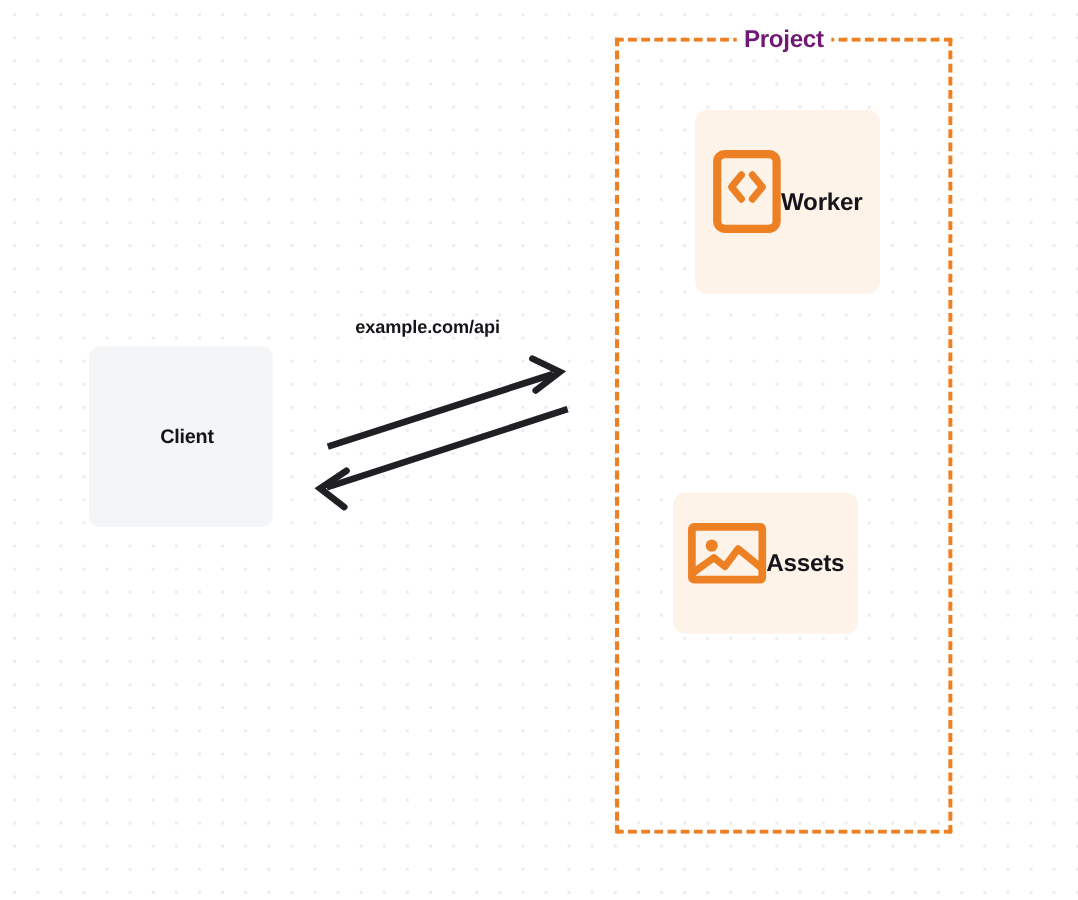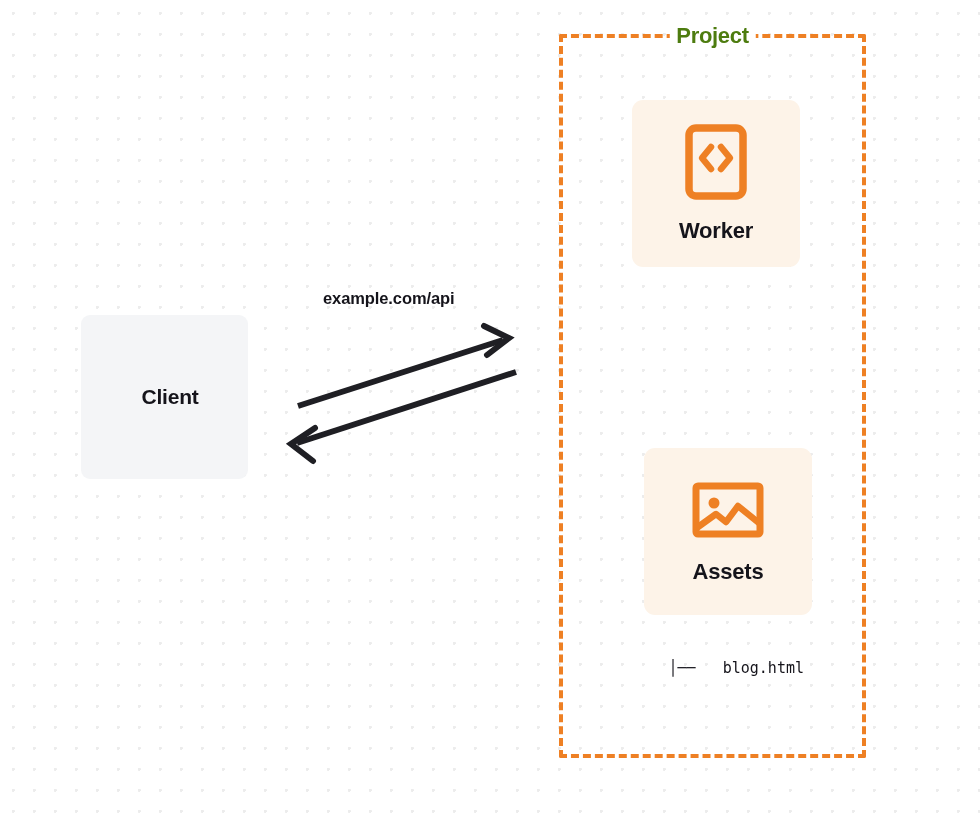--- a/index.html
+++ b/index.html
@@ -32,21 +32,21 @@
     top: 315px;
     width: 167px;
     height: 164px;
     background: #f4f5f7;
     border-radius: 9px;
     display: flex;
     align-items: center;
     justify-content: center;
   }
   #client-node .node-title {
-    font-size: 21px;
+    font-size: 18px;
     font-weight: bold;
     color: #15141b;
     letter-spacing: -0.2px;
     margin-left: 11px;
   }
 
   
   #arrows-layer {
     position: absolute;
     left: 0;
@@ -81,46 +81,46 @@
   }
   #project-label {
     position: absolute;
     left: 50%;
     top: -15px;
     transform: translateX(-50%);
     background: #ffffff;
     padding: 0 7px;
     font-size: 22px;
     font-weight: bold;
-    color: #4d7c0f;
+    color: #701a75;
     letter-spacing: -0.3px;
     white-space: nowrap;
   }
 
   
   .service-card {
     position: absolute;
     background: #fdf3e8;
     border-radius: 11px;
     display: flex;
-    flex-direction: column;
+    flex-direction: row;
     align-items: center;
     justify-content: center;
   }
   #worker-card {
     left: 632px;
     top: 100px;
     width: 168px;
     height: 167px;
   }
   #assets-card {
-    left: 644px;
+    left: 612px;
     top: 448px;
     width: 168px;
-    height: 167px;
+    height: 128px;
   }
   .service-card .card-icon {
     display: block;
     margin-bottom: 14px;
   }
   .service-card .card-title {
     font-size: 22px;
     font-weight: bold;
     color: #15141b;
     letter-spacing: -0.2px;
@@ -187,17 +187,16 @@
       <svg width="72" height="62" viewBox="0 0 72 62" xmlns="http://www.w3.org/2000/svg">
         <rect x="4" y="7" width="64" height="48" rx="2" ry="2" fill="none" stroke="#ee8024" stroke-width="7"></rect>
         <circle cx="22" cy="24" r="5.5" fill="#ee8024"></circle>
         <polyline points="6,48 24,35 34,43 46,27 67,44" fill="none" stroke="#ee8024" stroke-width="6.5" stroke-linecap="round" stroke-linejoin="round"></polyline>
       </svg>
     </span>
     <span class="card-title">Assets</span>
   </div>
 
   <div id="file-tree">
-    <span class="tree-line">      │──   blog.html</span>
     
   </div>
 
 </div>
 
 </body></html>

